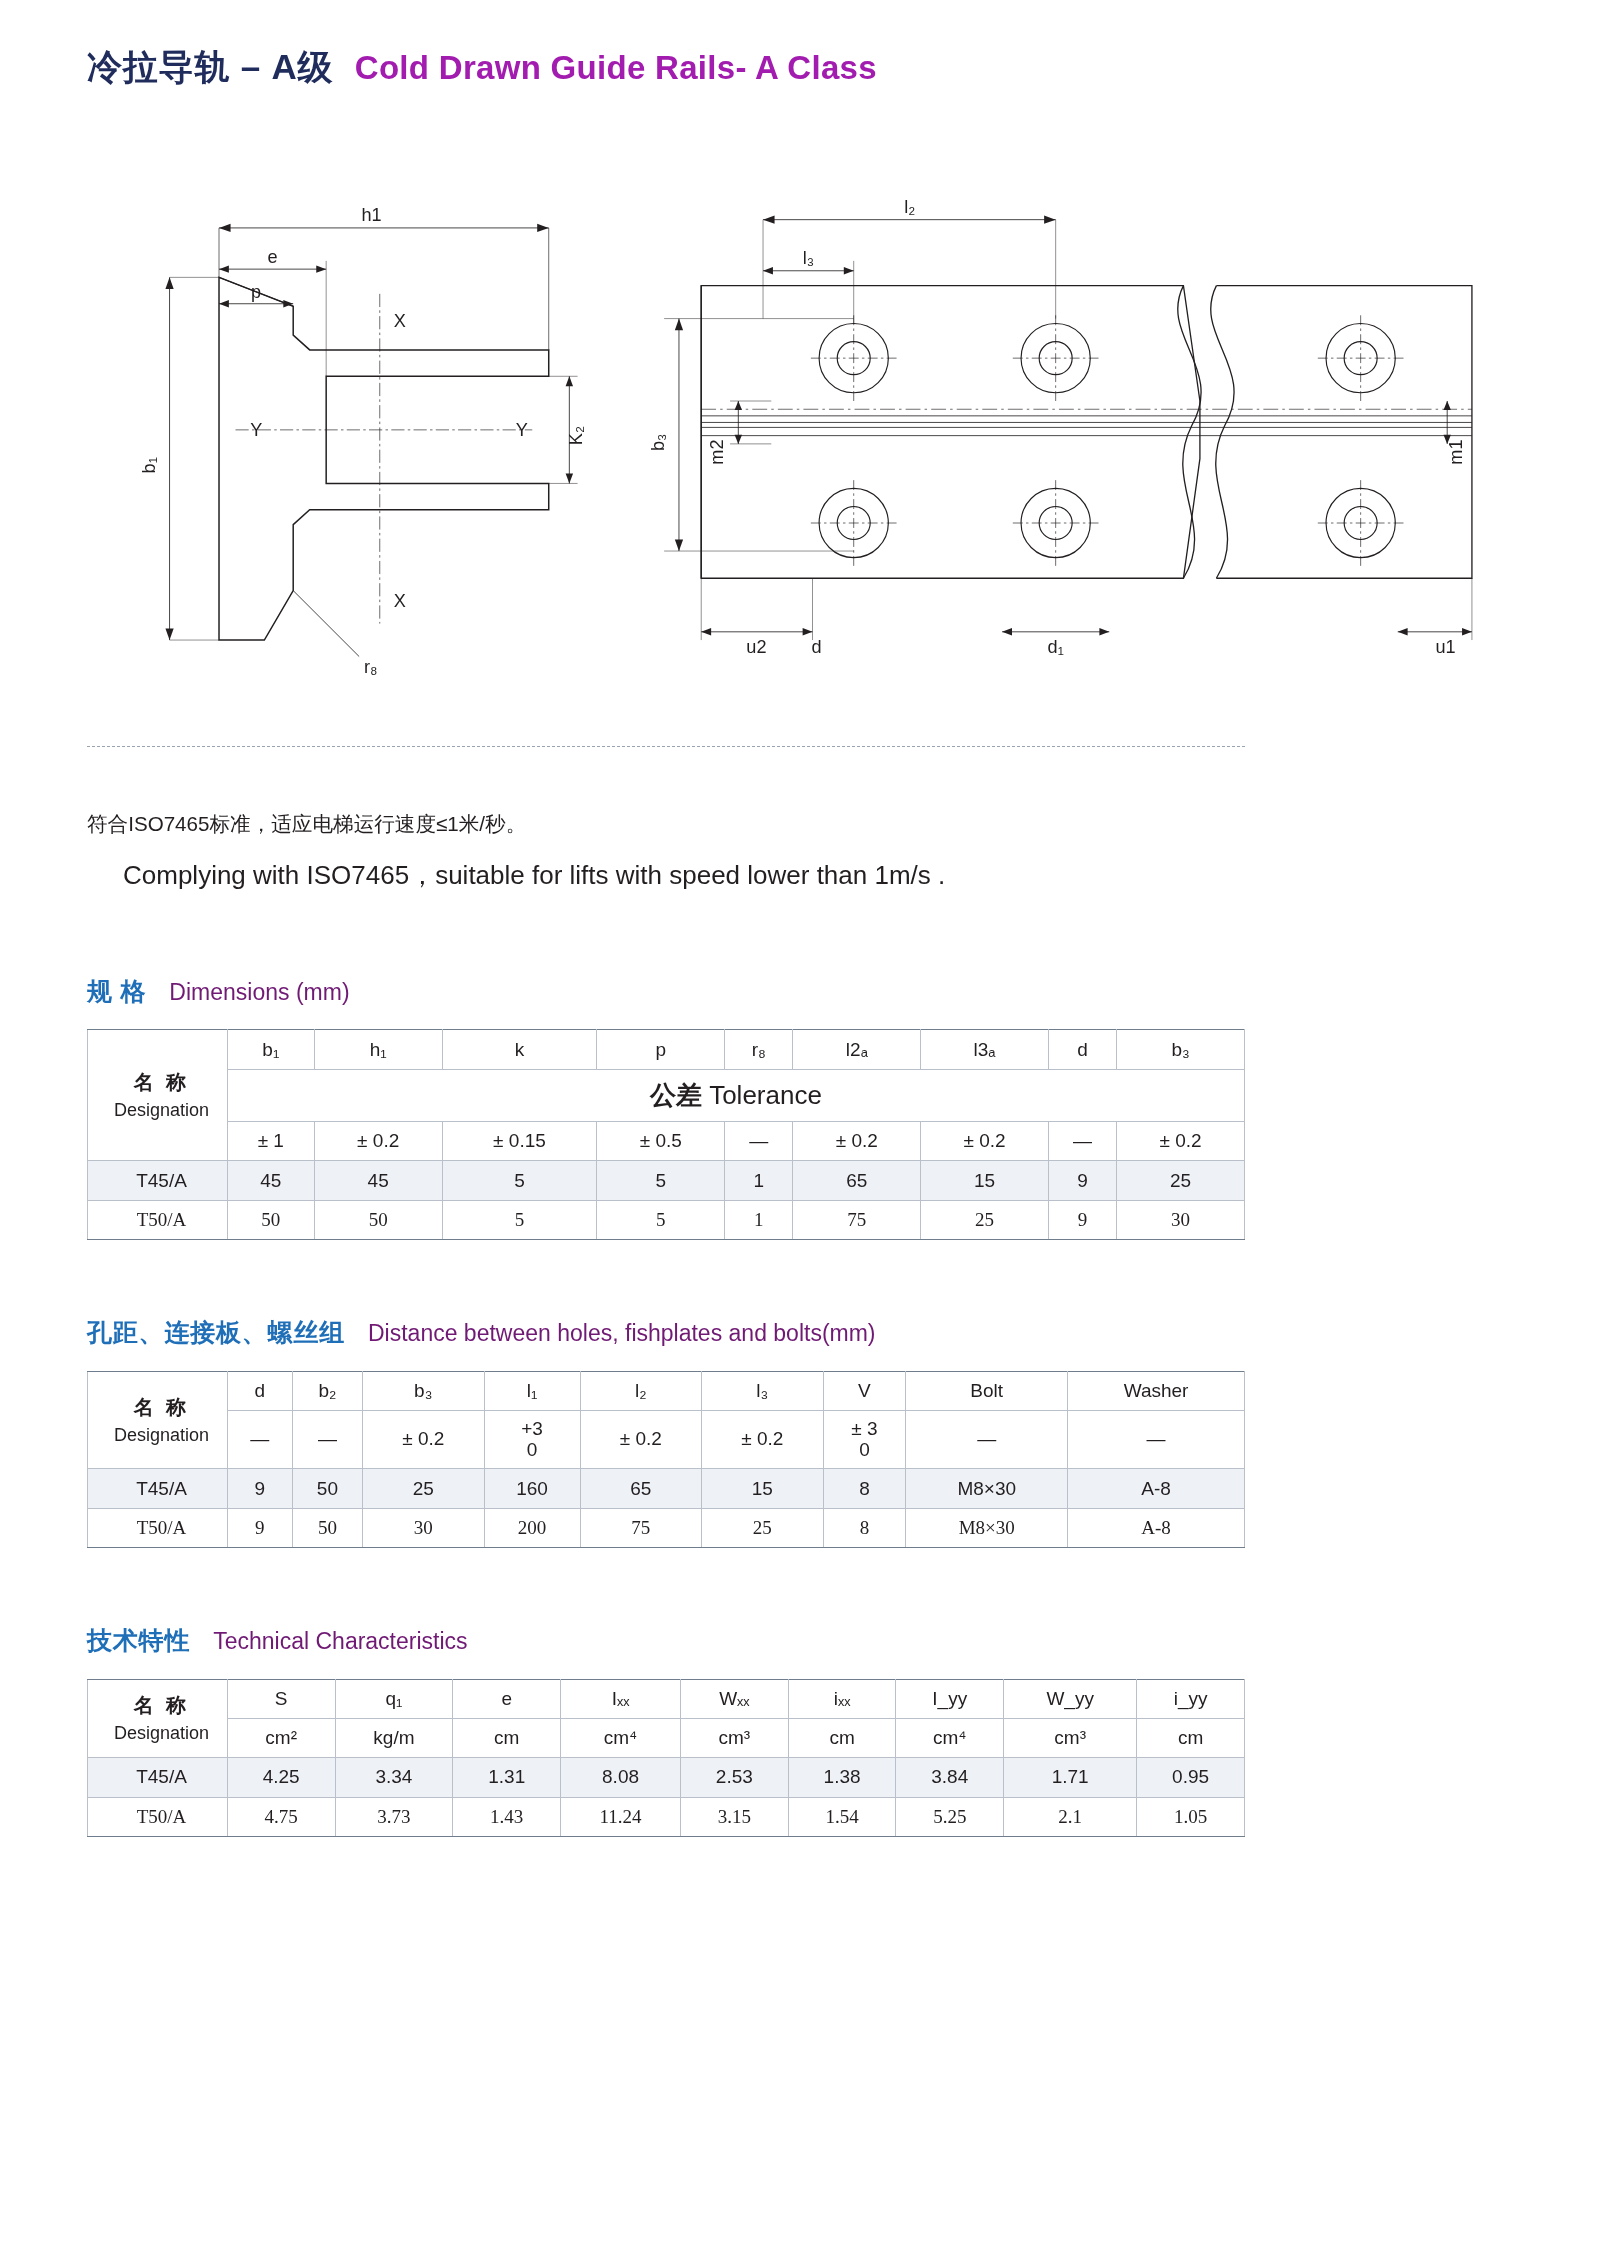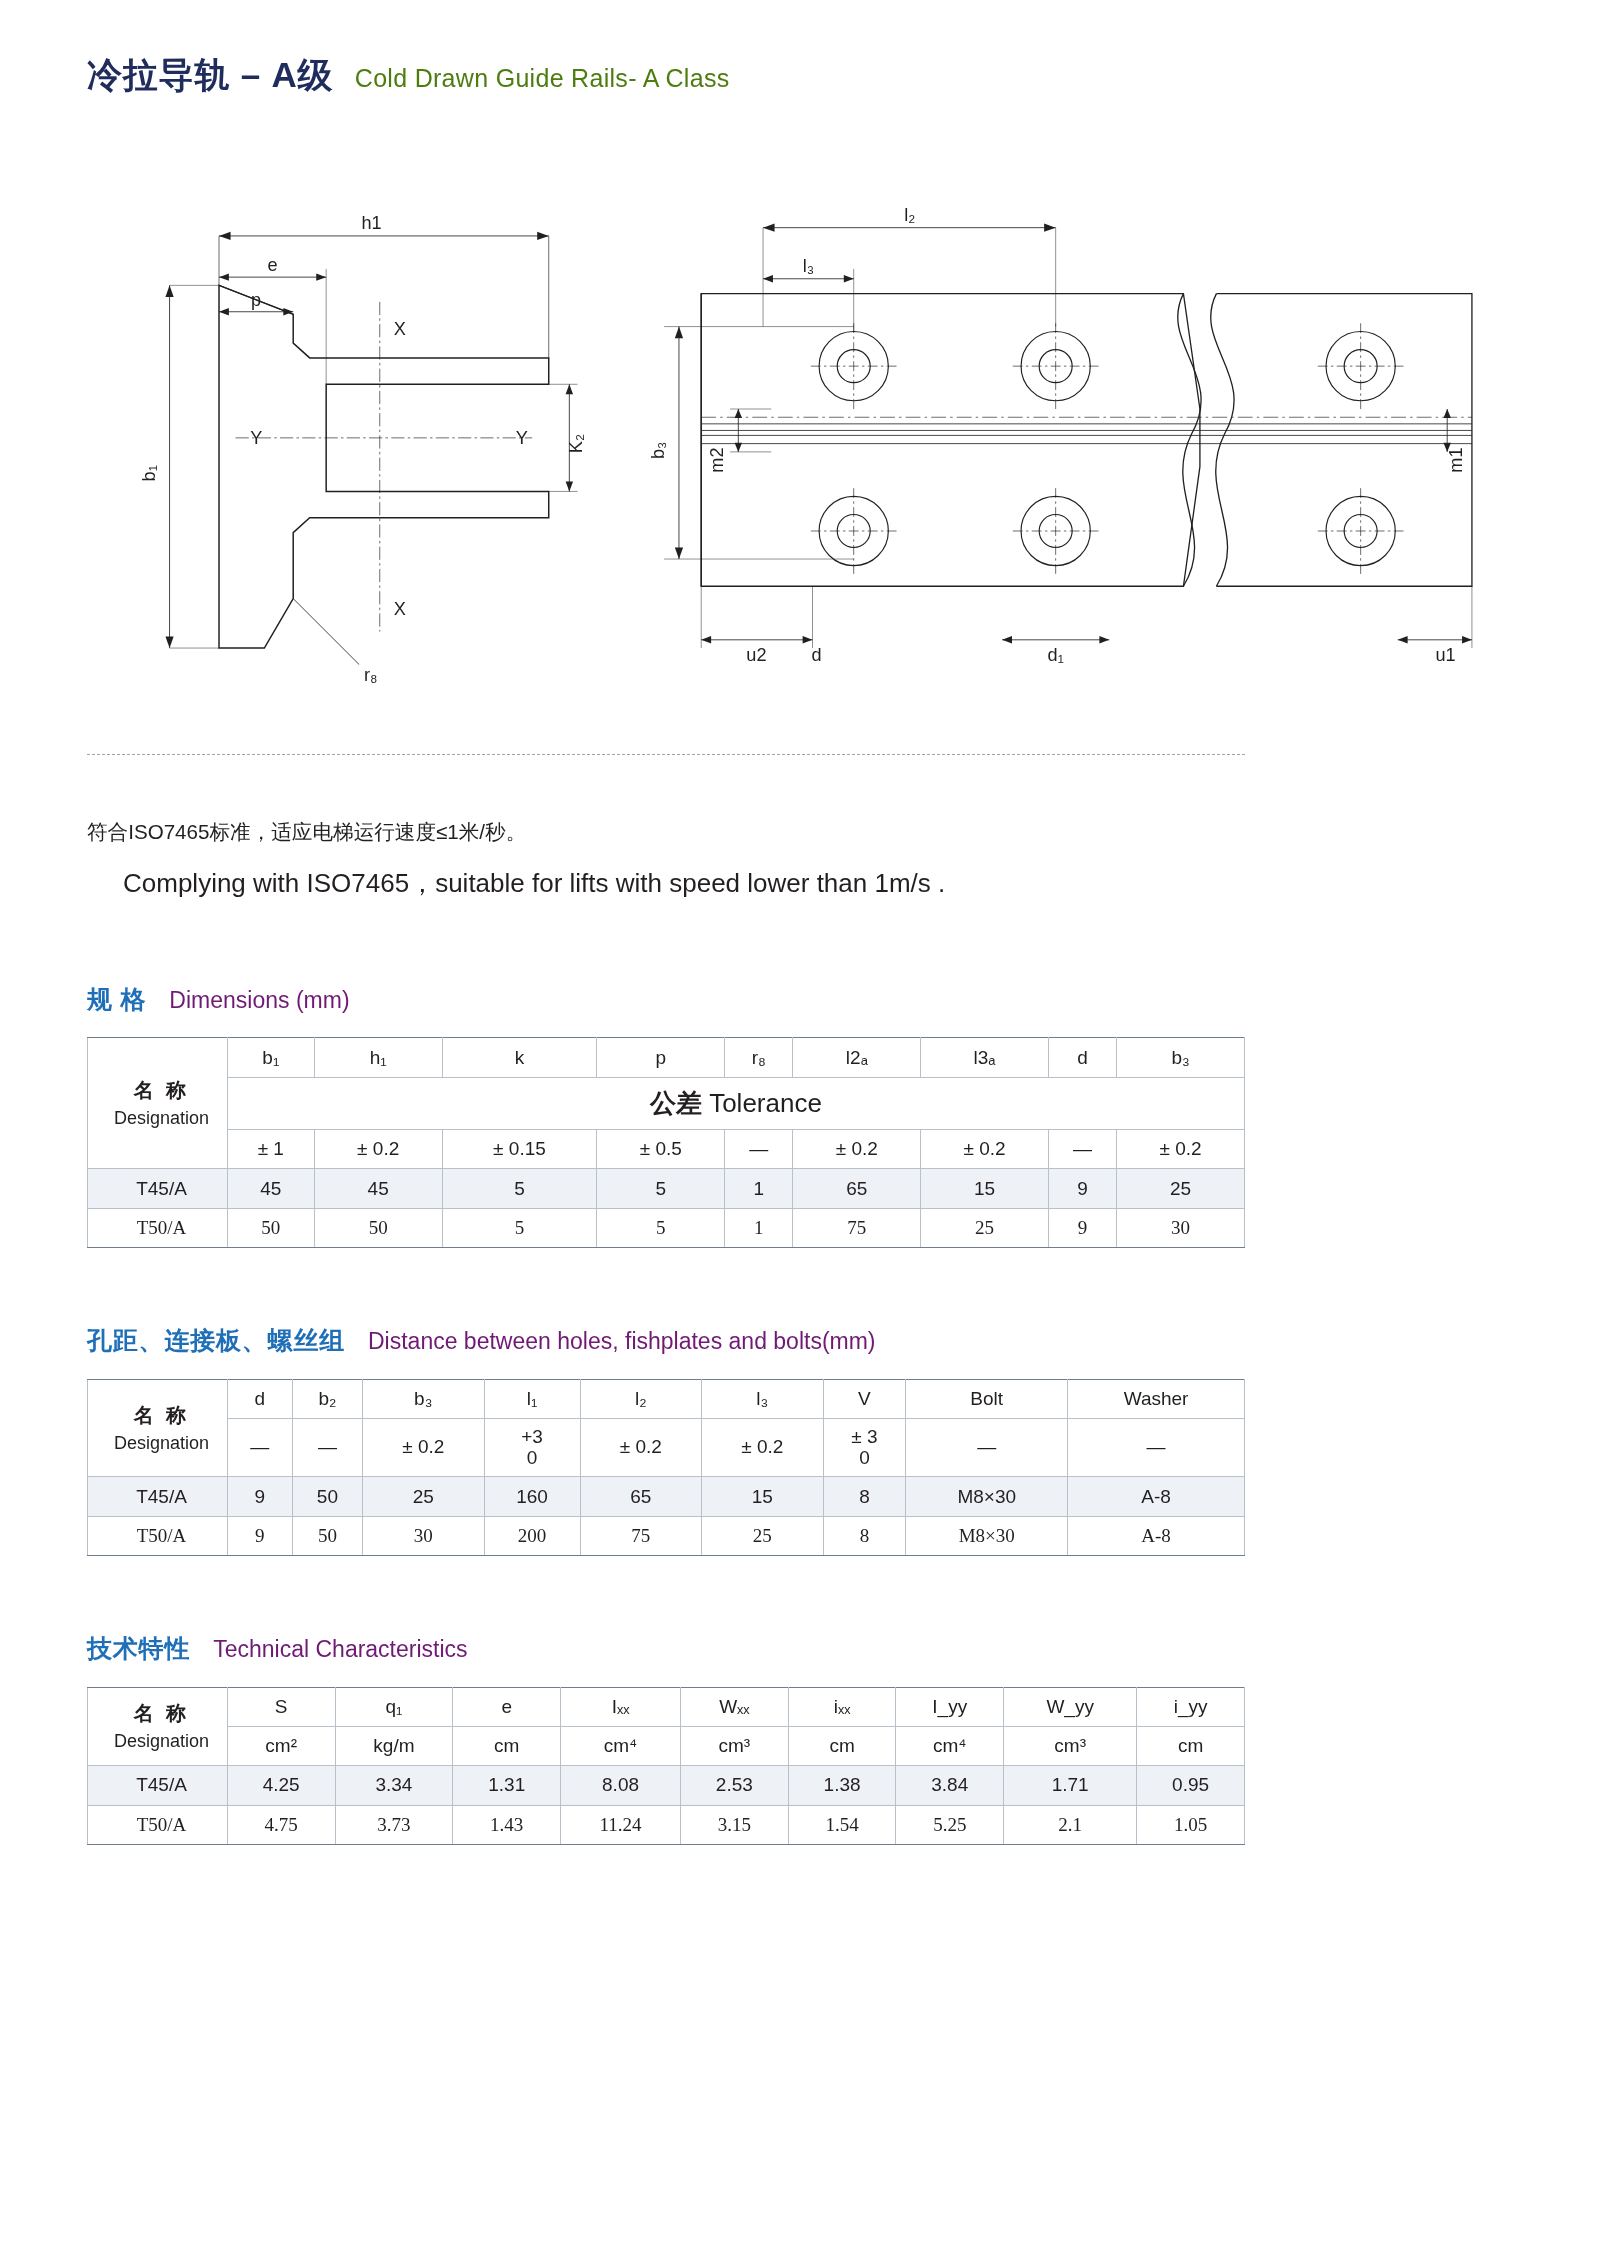--- a/index.html
+++ b/index.html
@@ -12,40 +12,40 @@
     min-height: 2261px;
     font-family: "Liberation Sans", sans-serif;
     color: #231f20;
     -webkit-font-smoothing: antialiased;
   }
   .page {
     position: relative;
     width: 1332px;
     min-height: 2261px;
     box-sizing: border-box;
-    padding: 12px 87px;
+    padding: 4px 87px;
   }
 
   
   .title-row {
     padding-top: 40px;
     display: flex;
     align-items: baseline;
     gap: 21.4px;
   }
   .title-cn {
     font-size: 35px;
     font-weight: bold;
     color: #1f2c5c;
     letter-spacing: 0.8px;
   }
   .title-en {
-    font-size: 25px;
-    font-weight: normal;
-    color: #4d7c0f;
+    font-size: 33px;
+    font-weight: bold;
+    color: #a21caf;
     letter-spacing: 0.3px;
   }
 
   
   .drawing {
     position: relative;
     height: 610px;
     margin-top: 38px;
   }
   .drawing svg { display: block; }

